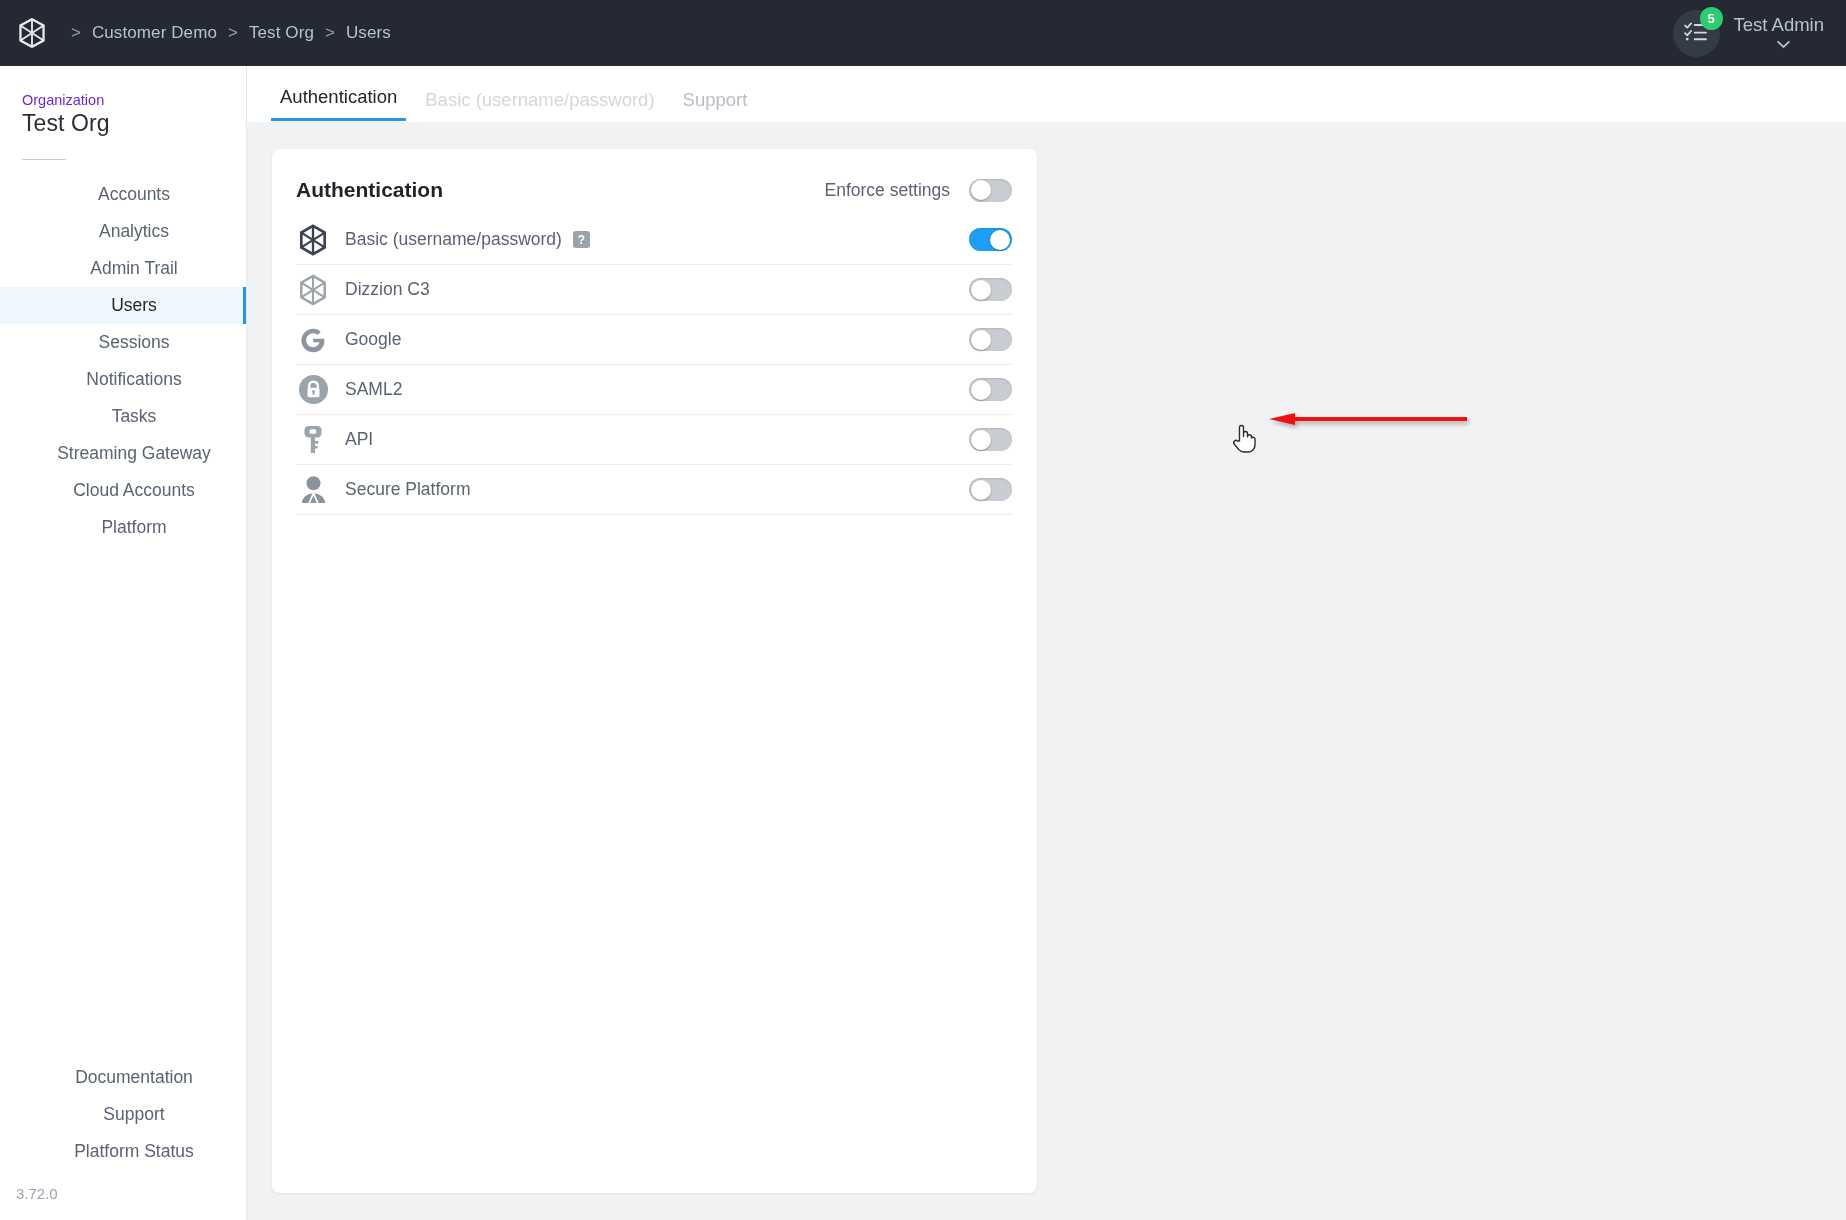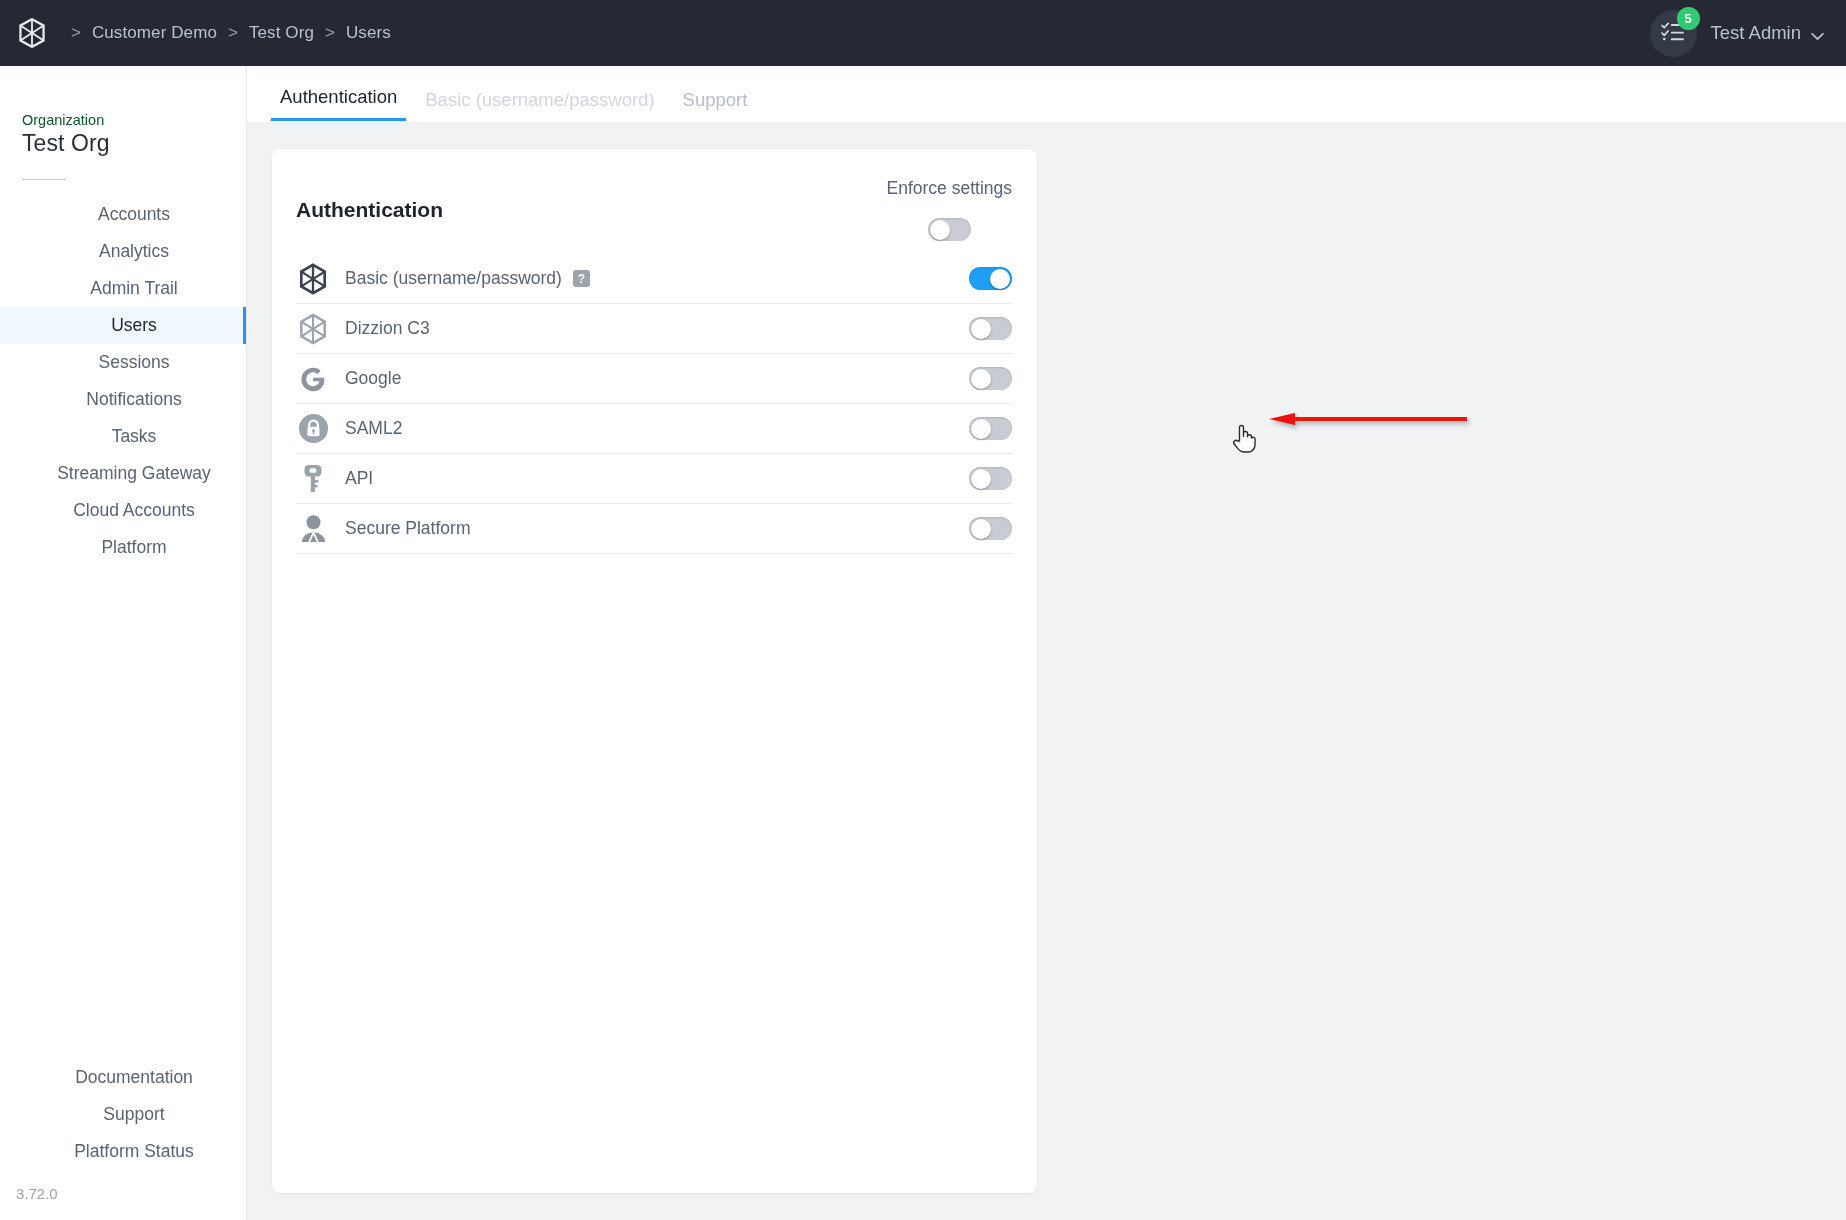--- a/index.html
+++ b/index.html
@@ -45,23 +45,22 @@
   .chev { color: #b7c2d0; font-size: 14px; margin-left: 3px; }
 
   
   .sidebar {
     position: absolute; top: 66px; left: 0;
     width: 247px; height: 1154px;
     background: #ffffff;
     border-right: 1px solid #e7e9ec;
   }
   .org-label {
-    color: #14532d; font-size: 14.5px;
+    color: #6d28d9; font-size: 14.5px;
     padding: 26px 0 2px 22px;
-    margin-top: 20px;
   }
   .org-name {
     color: #2b2f36; font-size: 23px;
     padding: 0 0 0 22px; letter-spacing: .1px;
   }
   .side-rule {
     width: 44px; height: 1px; background: #c9cdd3;
     margin: 22px 0 16px 22px;
   }
   .nav-item {
@@ -115,21 +114,21 @@
     position: absolute; top: 27px; left: 25px;
     width: 765px; height: 1044px;
     background: #ffffff; border-radius: 8px;
     box-shadow: 0 1px 3px rgba(0,0,0,.07);
   }
   .card-head {
     display: flex; align-items: center;
     padding: 29px 25px 0 24px;
   }
   .card-title { font-size: 21px; font-weight: bold; color: #1f242b; }
-  .enforce-wrap { margin-left: auto; display: flex; align-items: center; gap: 19px; flex-direction: column; }
+  .enforce-wrap { margin-left: auto; display: flex; align-items: center; gap: 19px; }
   .enforce-label { color: #5a6372; font-size: 17.5px; }
 
   
   .toggle {
     width: 43px; height: 23px; border-radius: 12px;
     background: #c9ccd3; position: relative; flex: 0 0 auto;
     box-shadow: 0 1px 2px rgba(0,0,0,.12) inset;
   }
   .toggle .knob {
     position: absolute; top: 1.5px; left: 2px;
@@ -201,21 +200,21 @@
           <path d="M1 11 L3 13 L6.5 9" fill="none" stroke="#d3d9e1" stroke-width="1.6" stroke-linecap="round" stroke-linejoin="round"></path>
           <circle cx="3" cy="16.4" r="1.2" fill="#d3d9e1"></circle>
           <rect x="9" y="2.6" width="12" height="1.8" rx=".9" fill="#d3d9e1"></rect>
           <rect x="9" y="9.6" width="12" height="1.8" rx=".9" fill="#d3d9e1"></rect>
           <rect x="9" y="15.6" width="12" height="1.8" rx=".9" fill="#d3d9e1"></rect>
         </svg>
       </span>
       <span class="tasks-badge">5</span>
     </div>
 
-    <div style="display:flex;align-items:flex-end;">
+    <div style="display:flex;align-items:center;flex-direction:column;">
       <span class="user-name">Test Admin</span>
       <span class="chev">
         <svg viewBox="0 0 12 8" width="13" height="9" style="margin-left:7px;">
           <path d="M1 1.5 L6 6.3 L11 1.5" fill="none" stroke="#b7c2d0" stroke-width="1.6" stroke-linecap="round"></path>
         </svg>
       </span>
     </div>
   </div>
 </div>
 

